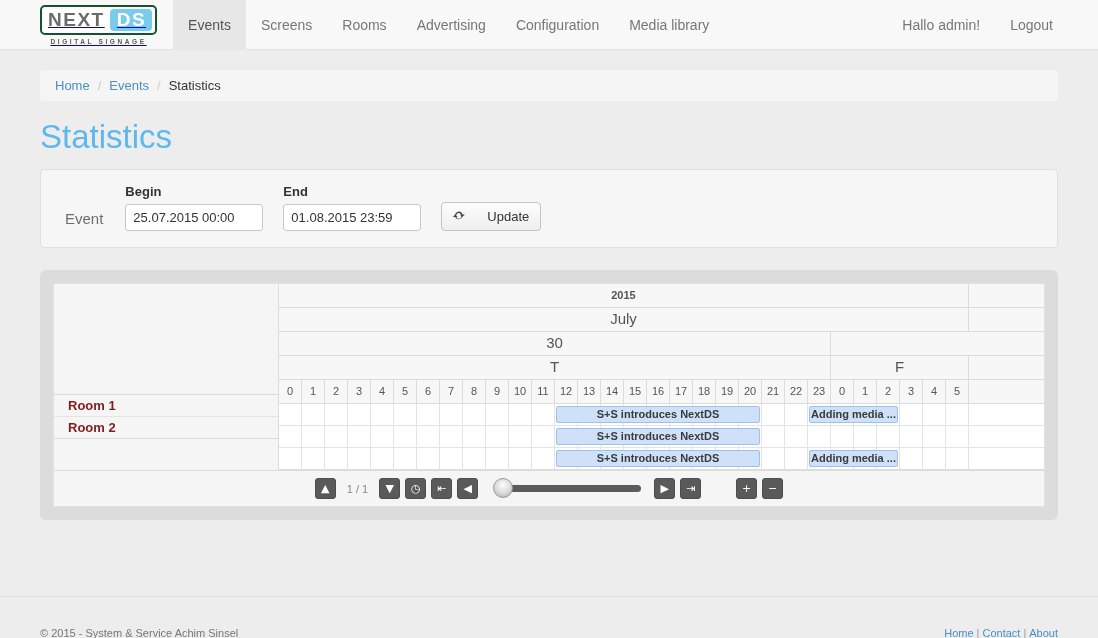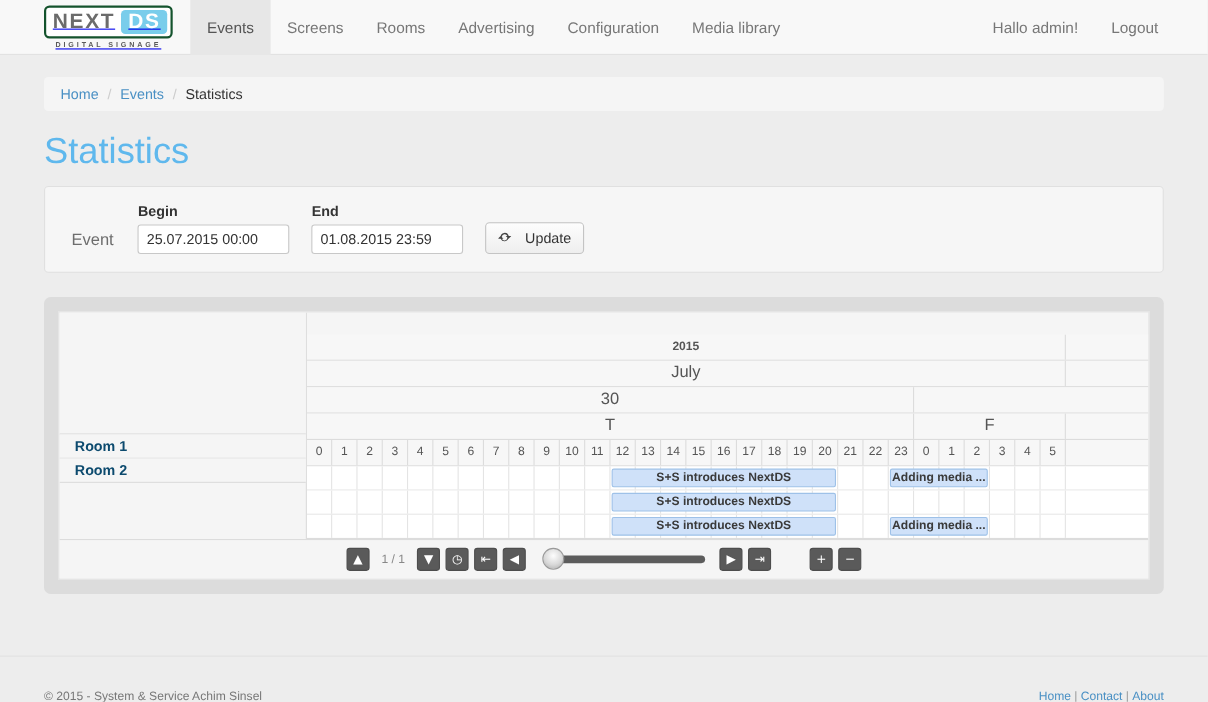--- a/index.html
+++ b/index.html
@@ -135,21 +135,21 @@
     font-family:"Liberation Sans", sans-serif;
     border:1px solid #c8c8c8;
     border-radius:3px;
     background:#fff;
     color:#333;
     height:27px;
   }
   .btn-update {
     display:inline-flex;
     align-items:center;
-    gap:12px;
+    gap:22px;
     background:linear-gradient(#fdfdfd,#eeeeee);
     border:1px solid #c4c4c4;
     border-radius:4px;
     padding:6px 11px;
     font-size:13px;
     color:#333;
     cursor:pointer;
     height:29px;
     margin-bottom:0;
     font-family:"Liberation Sans", sans-serif;
@@ -172,28 +172,28 @@
 
   
   .gantt-left { width:225px; flex:0 0 225px; border-right:1px solid #dcdcdc; }
   .gantt-left-head { height:111px; background:#f5f5f5; border-bottom:1px solid #dcdcdc; }
   .room-row {
     height:22px;
     line-height:22px;
     padding-left:14px;
     font-weight:bold;
     font-size:13px;
-    color:#0c4a6e;
+    color:#7f1d1d;
     background:#f5f5f5;
     border-bottom:1px solid #e4e4e4;
   }
   .room-row:last-child { border-bottom:1px solid #dcdcdc; }
 
   
-  .gantt-right { flex:1; position:relative; overflow:hidden;margin-top:20px; }
+  .gantt-right { flex:1; position:relative; overflow:hidden; }
   .hdr-row { display:flex; border-bottom:1px solid #dcdcdc; background:#f7f7f7; }
   .hdr-cell {
     text-align:center;
     font-size:15px;
     color:#555;
     line-height:22px;
     height:23px;
     border-right:1px solid #dcdcdc;
     overflow:hidden;
     white-space:nowrap;

